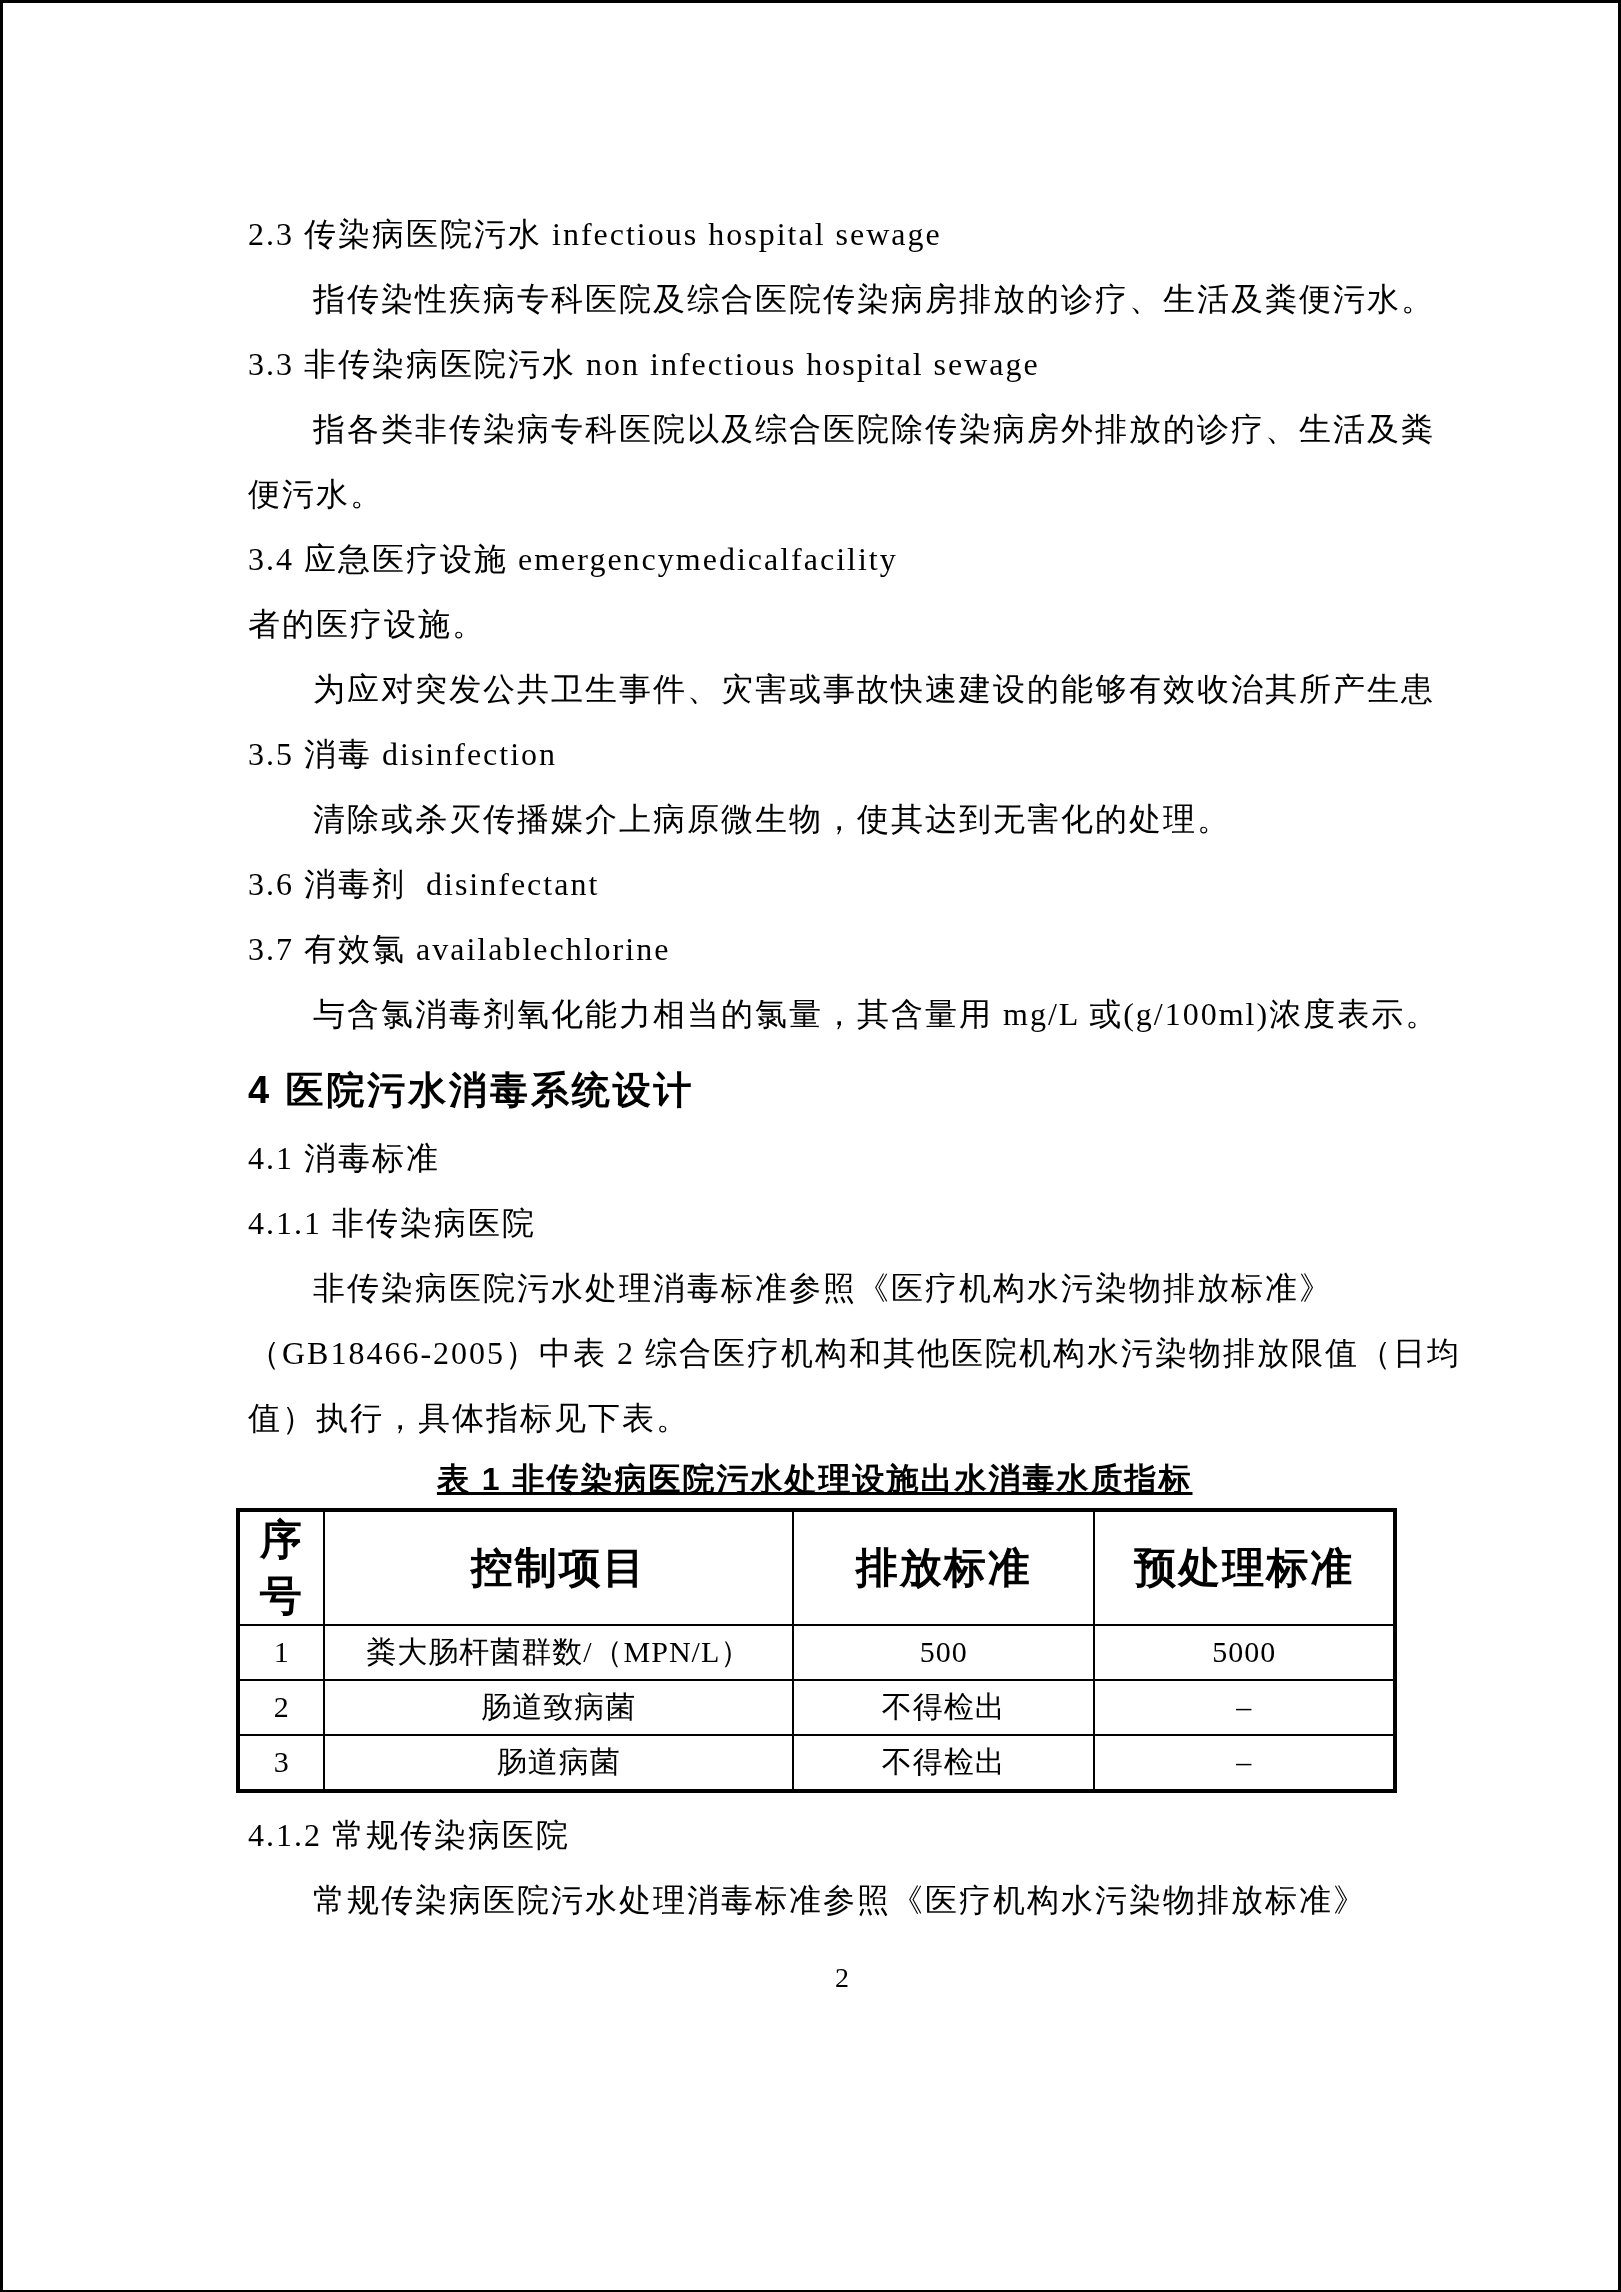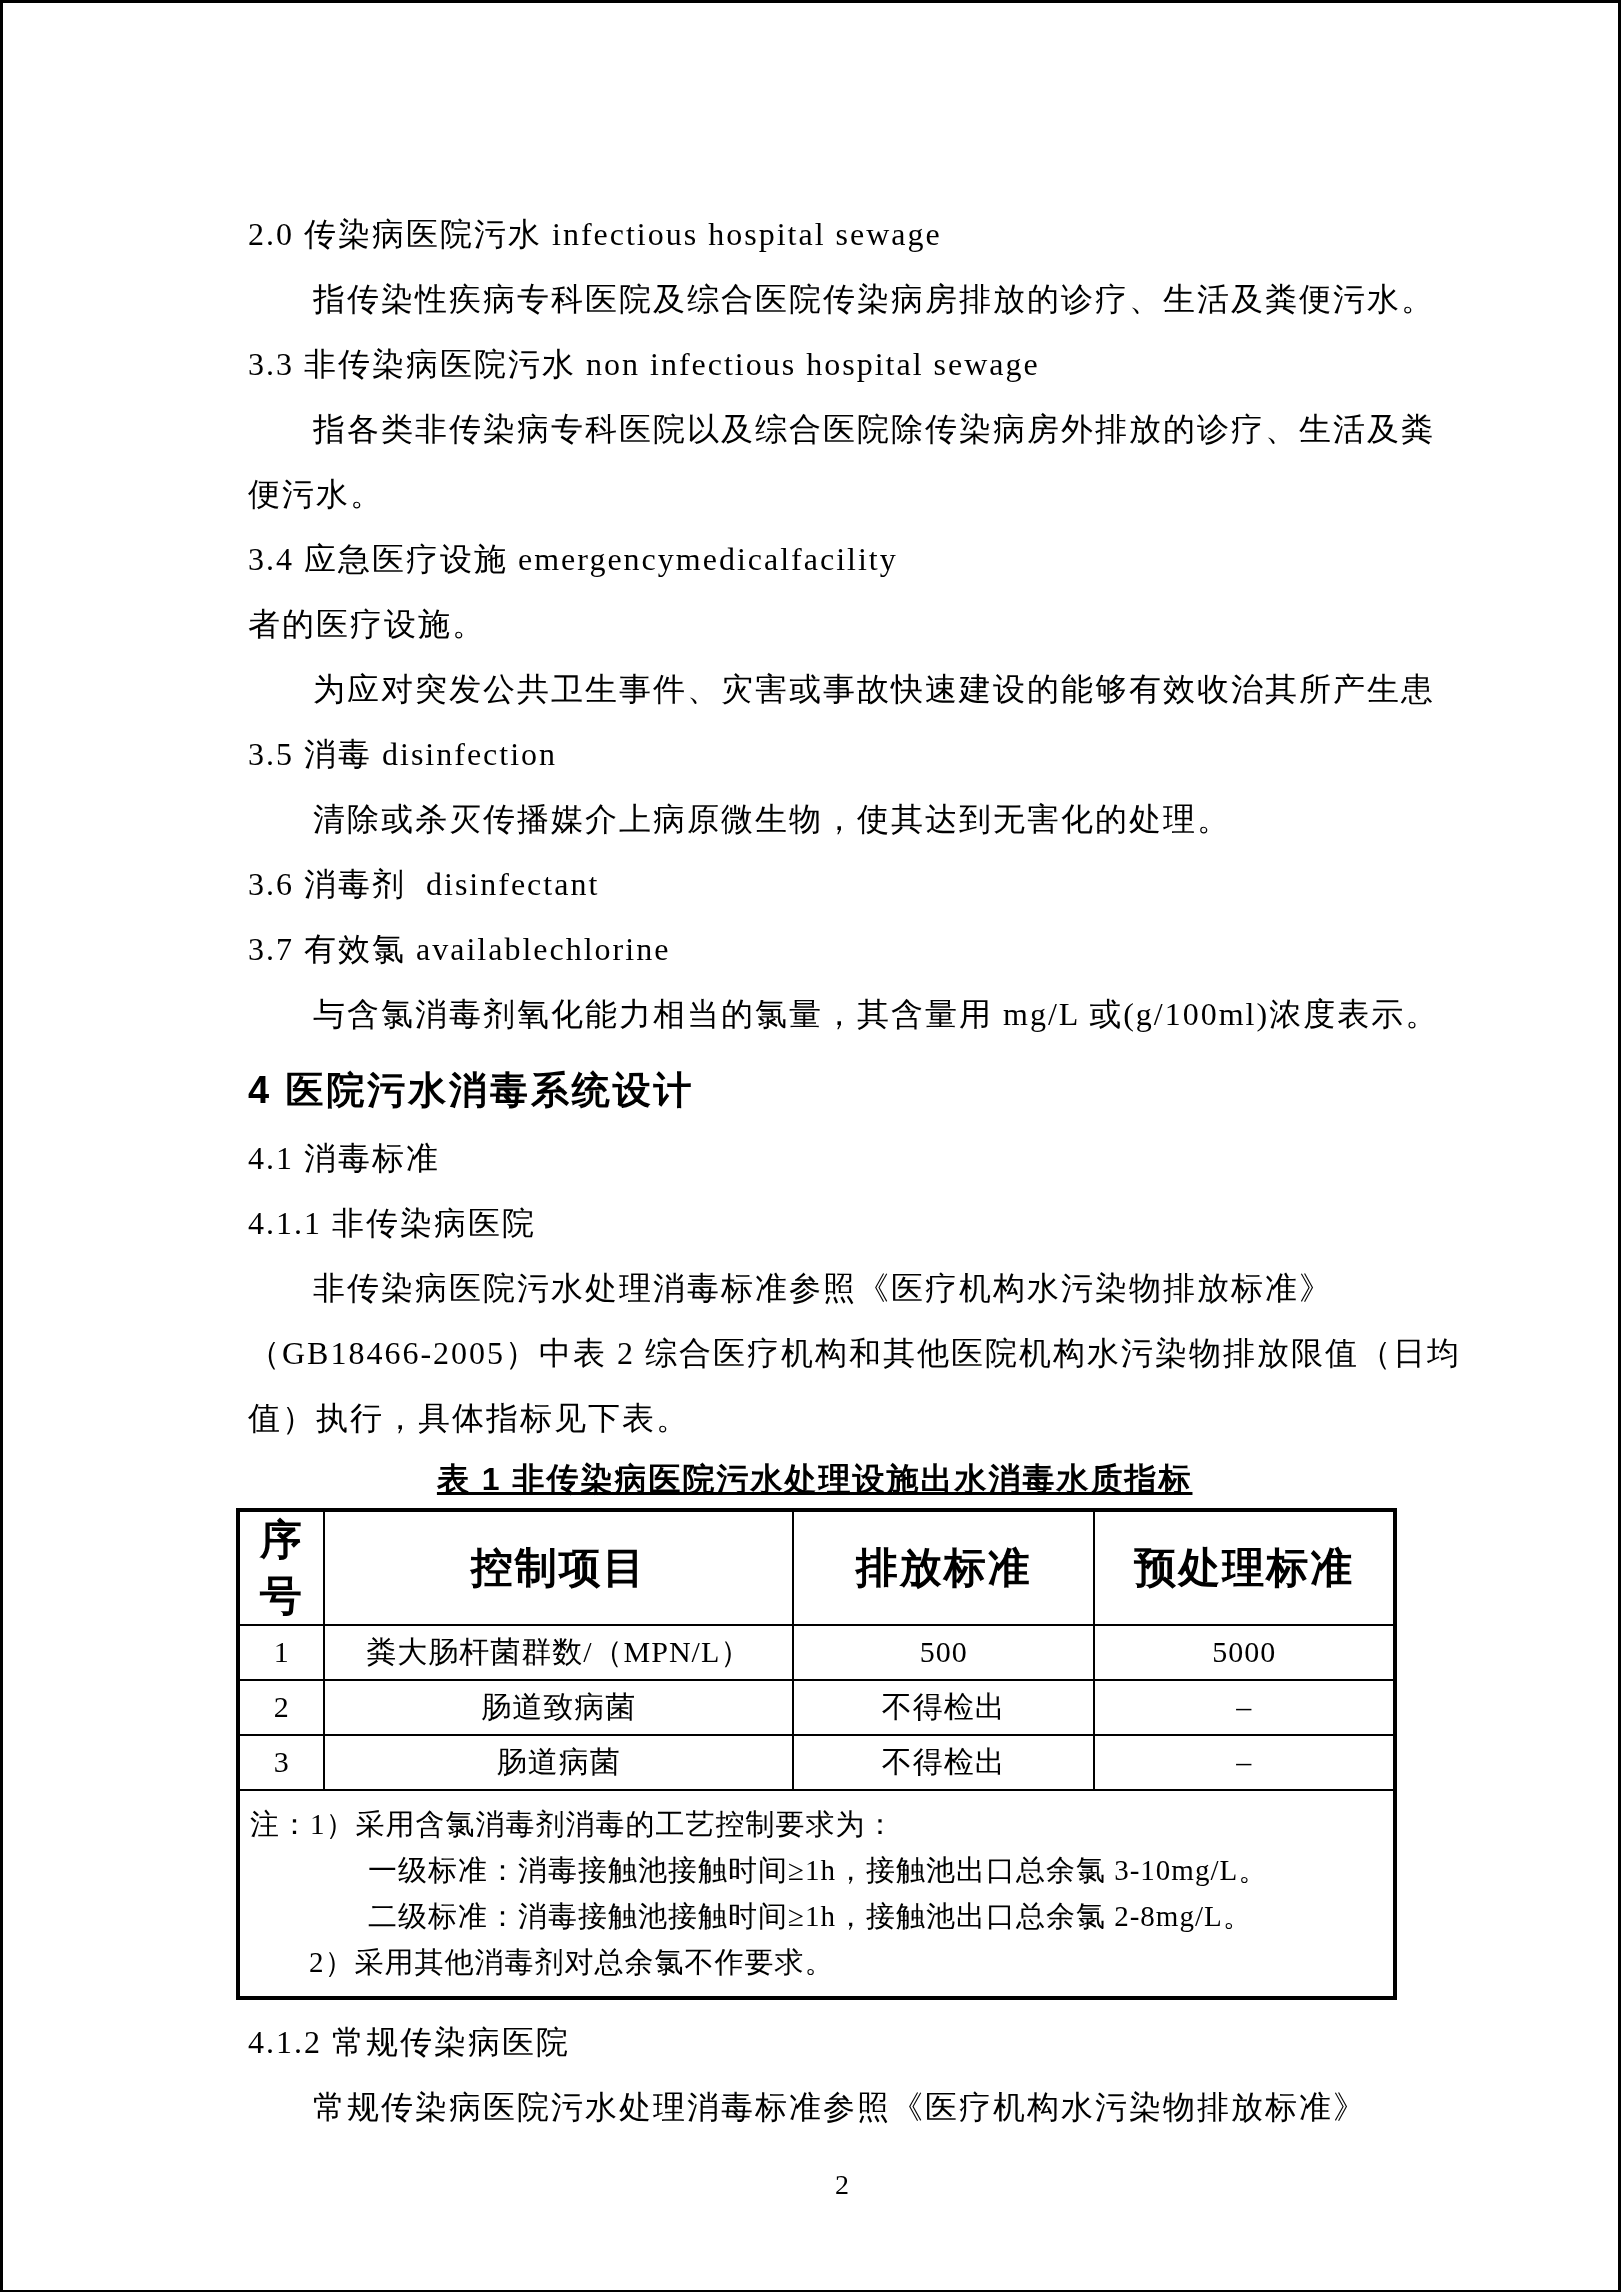--- a/index.html
+++ b/index.html
@@ -86,21 +86,21 @@
     font-size:28px;
     letter-spacing:0;
   }
 </style>
 </head>
 <body>
 
 <div class="page">
   <div class="content">
 
-    <div class="line h">2.0 传染病医院污水 infectious hospital sewage</div>
+    <div class="line h">2.3 传染病医院污水 infectious hospital sewage</div>
     <div class="line pf">指传染性疾病专科医院及综合医院传染病房排放的诊疗、生活及粪便污水。</div>
 
     <div class="line h">3.3 非传染病医院污水 non infectious hospital sewage</div>
     <div class="line pf">指各类非传染病专科医院以及综合医院除传染病房外排放的诊疗、生活及粪</div>
     <div class="line pc">便污水。</div>
 
     <div class="line h">3.4 应急医疗设施 emergencymedicalfacility</div>
     <div class="line pc">者的医疗设施。</div>
     <div class="line pf">为应对突发公共卫生事件、灾害或事故快速建设的能够有效收治其所产生患</div>
 
@@ -150,28 +150,20 @@
           <td class="datacell">肠道致病菌</td>
           <td class="datacell">不得检出</td>
           <td class="datacell">–</td>
         </tr>
         <tr>
           <td class="datacell">3</td>
           <td class="datacell">肠道病菌</td>
           <td class="datacell">不得检出</td>
           <td class="datacell">–</td>
         </tr>
-        <tr>
-          <td class="notes-cell" colspan="4">
-            <div class="note-line">注：1）采用含氯消毒剂消毒的工艺控制要求为：</div>
-            <div class="note-line note-indent-a">一级标准：消毒接触池接触时间≥1h，接触池出口总余氯 3-10mg/L。</div>
-            <div class="note-line note-indent-a">二级标准：消毒接触池接触时间≥1h，接触池出口总余氯 2-8mg/L。</div>
-            <div class="note-line note-indent-b">2）采用其他消毒剂对总余氯不作要求。</div>
-          </td>
-        </tr>
       </tbody>
     </table>
 
     <div class="line h after-table">4.1.2 常规传染病医院</div>
     <div class="line pf">常规传染病医院污水处理消毒标准参照《医疗机构水污染物排放标准》</div>
 
     <div class="page-number">2</div>
 
   </div>
 </div>

